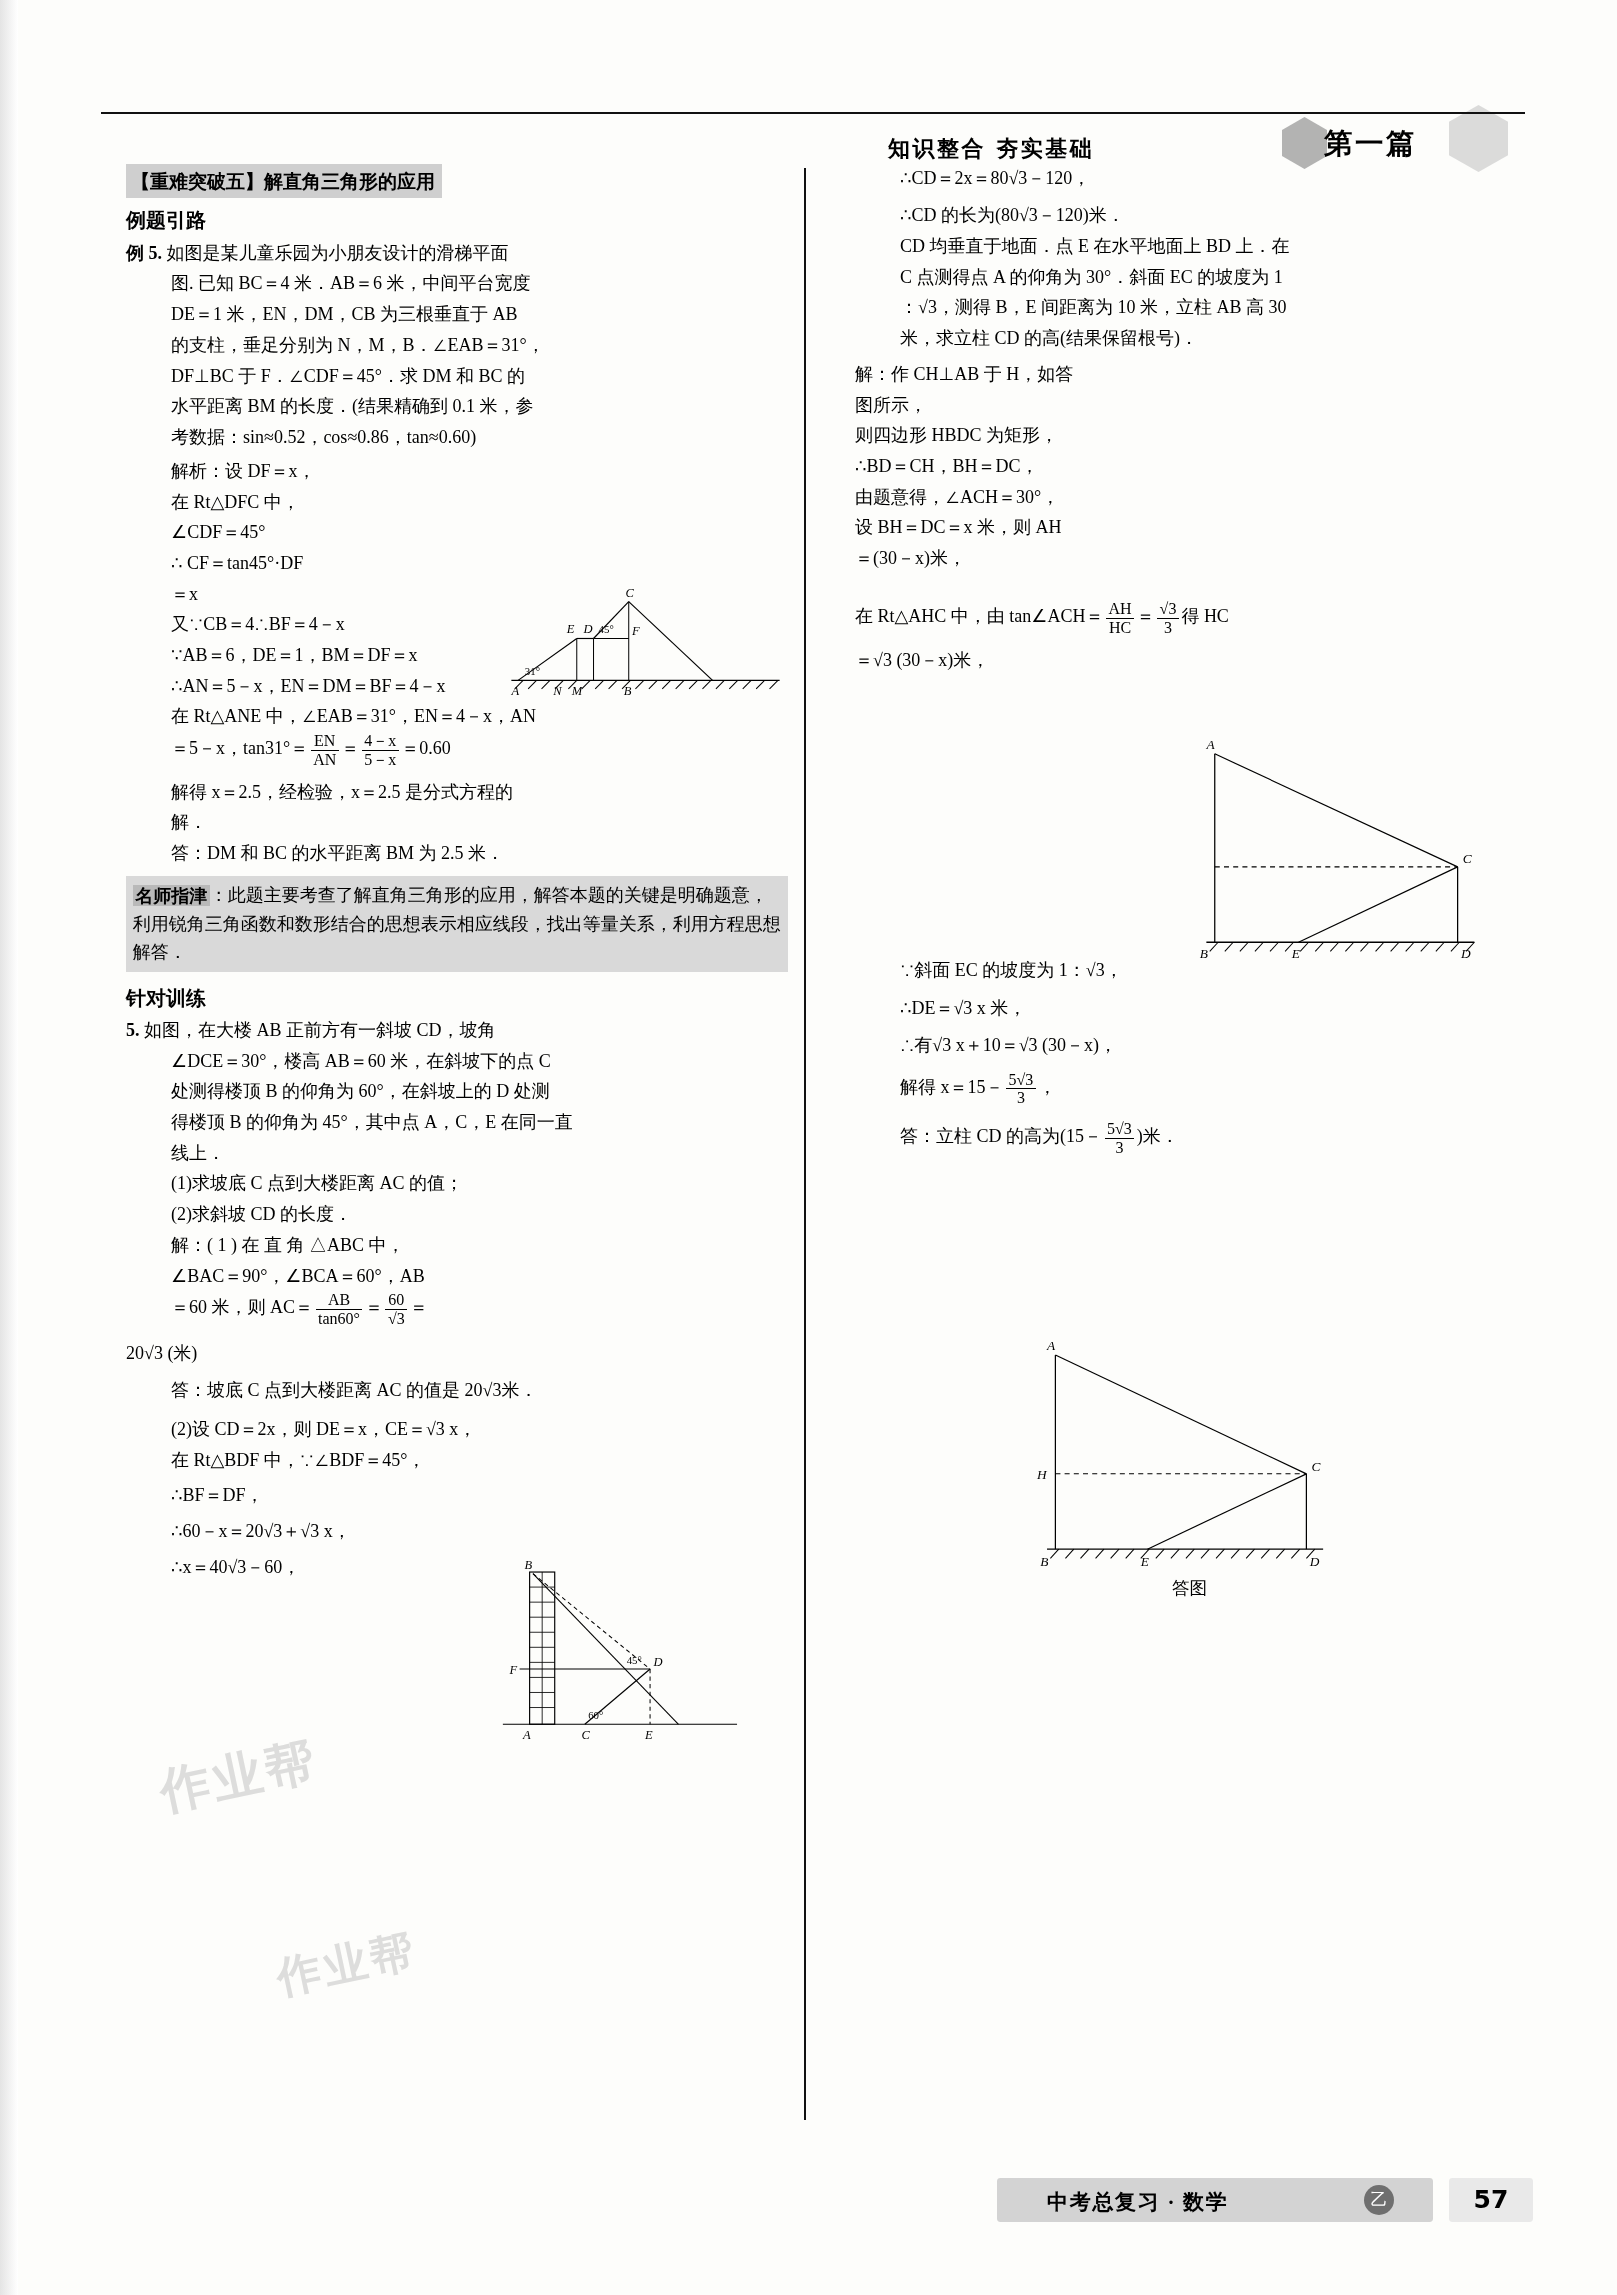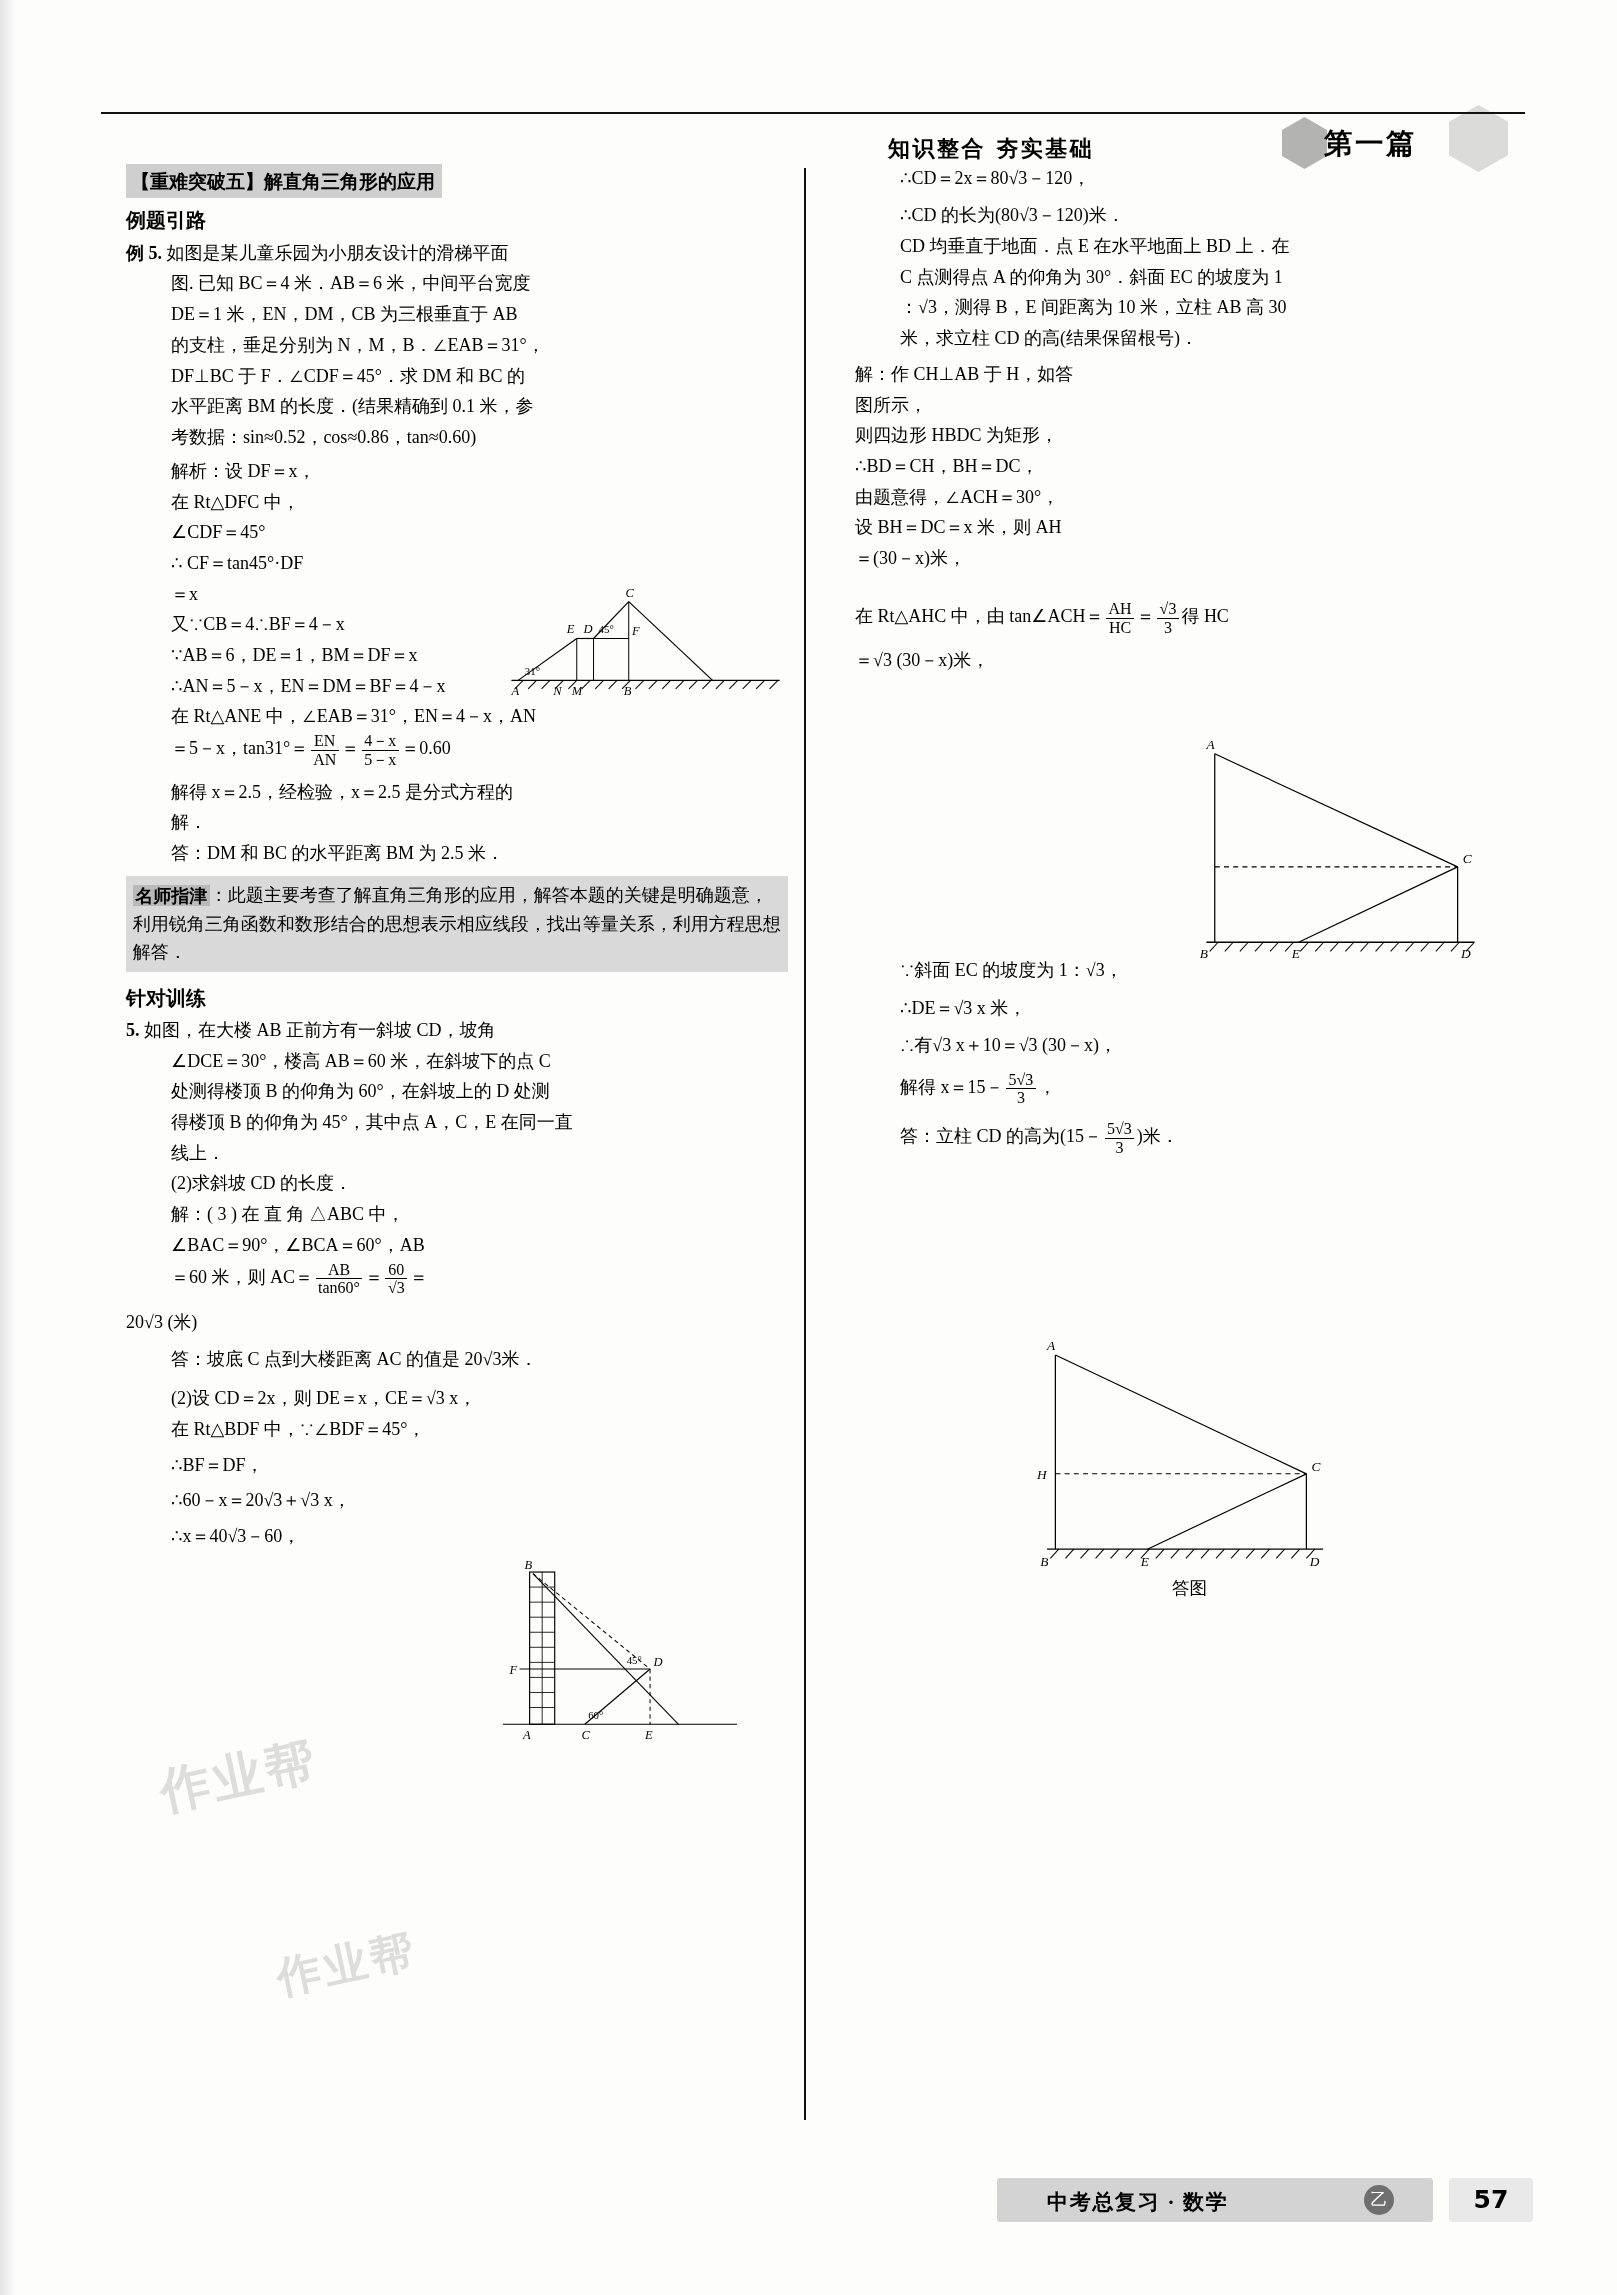--- a/index.html
+++ b/index.html
@@ -174,23 +174,24 @@
     <div class="sec-title" style="margin-top:11.7px">针对训练</div>
 
     <div class="p">
       <span class="b">5.</span>
       <span>如图，在大楼 AB 正前方有一斜坡 CD，坡角</span>
     </div>
     <div class="p indent">∠DCE＝30°，楼高 AB＝60 米，在斜坡下的点 C</div>
     <div class="p indent">处测得楼顶 B 的仰角为 60°，在斜坡上的 D 处测</div>
     <div class="p indent">得楼顶 B 的仰角为 45°，其中点 A，C，E 在同一直</div>
     <div class="p indent">线上．</div>
+    <div class="p indent">(1)求坡底 C 点到大楼距离 AC 的值；</div>
     <div class="p indent">(2)求斜坡 CD 的长度．</div>
 
-    <div class="p indent" style="width:360px">解：( 3 ) 在 直 角 △ABC 中，</div>
+    <div class="p indent" style="width:360px">解：( 1 ) 在 直 角 △ABC 中，</div>
     <div class="p indent" style="width:360px">∠BAC＝90°，∠BCA＝60°，AB</div>
     <div class="p indent" style="width:394px">
       <span>＝60 米，则 AC＝</span><span class="frac"><span class="n">AB</span><span class="d">tan60°</span></span><span>＝</span><span class="frac"><span class="n">60</span><span class="d">√3</span></span><span>＝</span>
     </div>
     <div class="p" style="margin-top:11.7px">20√3 (米)</div>
     <div class="p indent" style="margin-top:8.4px">答：坡底 C 点到大楼距离 AC 的值是 20√3米．</div>
     <div class="p indent" style="margin-top:10px">(2)设 CD＝2x，则 DE＝x，CE＝√3 x，</div>
     <div class="p indent">在 Rt△BDF 中，∵∠BDF＝45°，</div>
     <div class="p indent" style="margin-top:6.7px">∴BF＝DF，</div>
     <div class="p indent" style="margin-top:6.7px">∴60－x＝20√3＋√3 x，</div>

